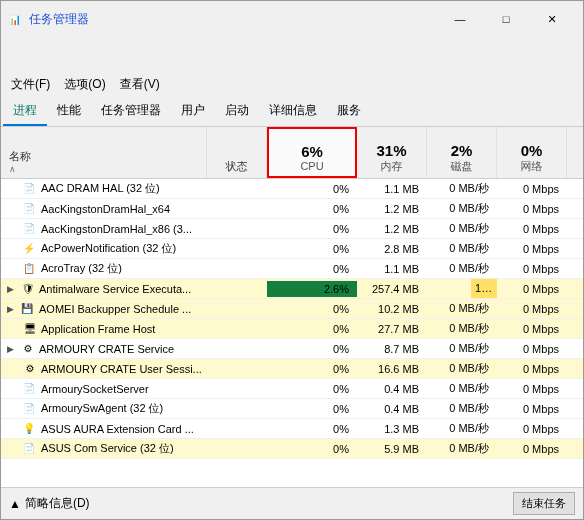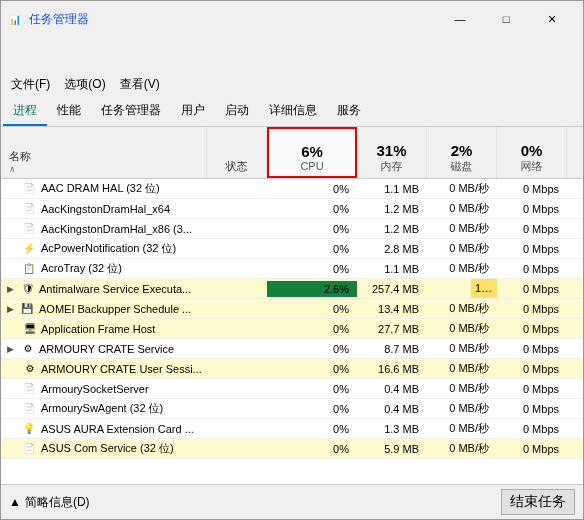--- a/index.html
+++ b/index.html
@@ -192,21 +192,21 @@
     .footer-left {
       display: flex;
       align-items: center;
       gap: 4px;
       cursor: pointer;
     }
     .footer-btn {
       background: #e1e1e1;
       border: 1px solid #adadad;
       padding: 3px 8px;
-      font-size: 14px;
+      font-size: 11px;
       cursor: pointer;
       font-family: inherit;
     }
   </style>
 </head>
 <body>
 
 <div class="window">
 
   <div class="title-bar">
@@ -341,21 +341,21 @@
           <div></div>
         </div>
         <div class="table-row highlighted">
           <div class="cell name-cell">
             <span class="expand-icon">▶</span>
             <span class="proc-icon">💾</span>
             <span>AOMEI Backupper Schedule ...</span>
           </div>
           <div class="cell status-cell"></div>
           <div class="cell numeric">0%</div>
-          <div class="cell numeric">13.4 MB</div>
+          <div class="cell numeric">10.2 MB</div>
           <div class="cell numeric">0 MB/秒</div>
           <div class="cell numeric">0 Mbps</div>
           <div></div>
         </div>
         <div class="table-row highlighted">
           <div class="cell name-cell indent">
             <span class="proc-icon">🖥</span>
             <span>Application Frame Host</span>
           </div>
           <div class="cell status-cell"></div>

